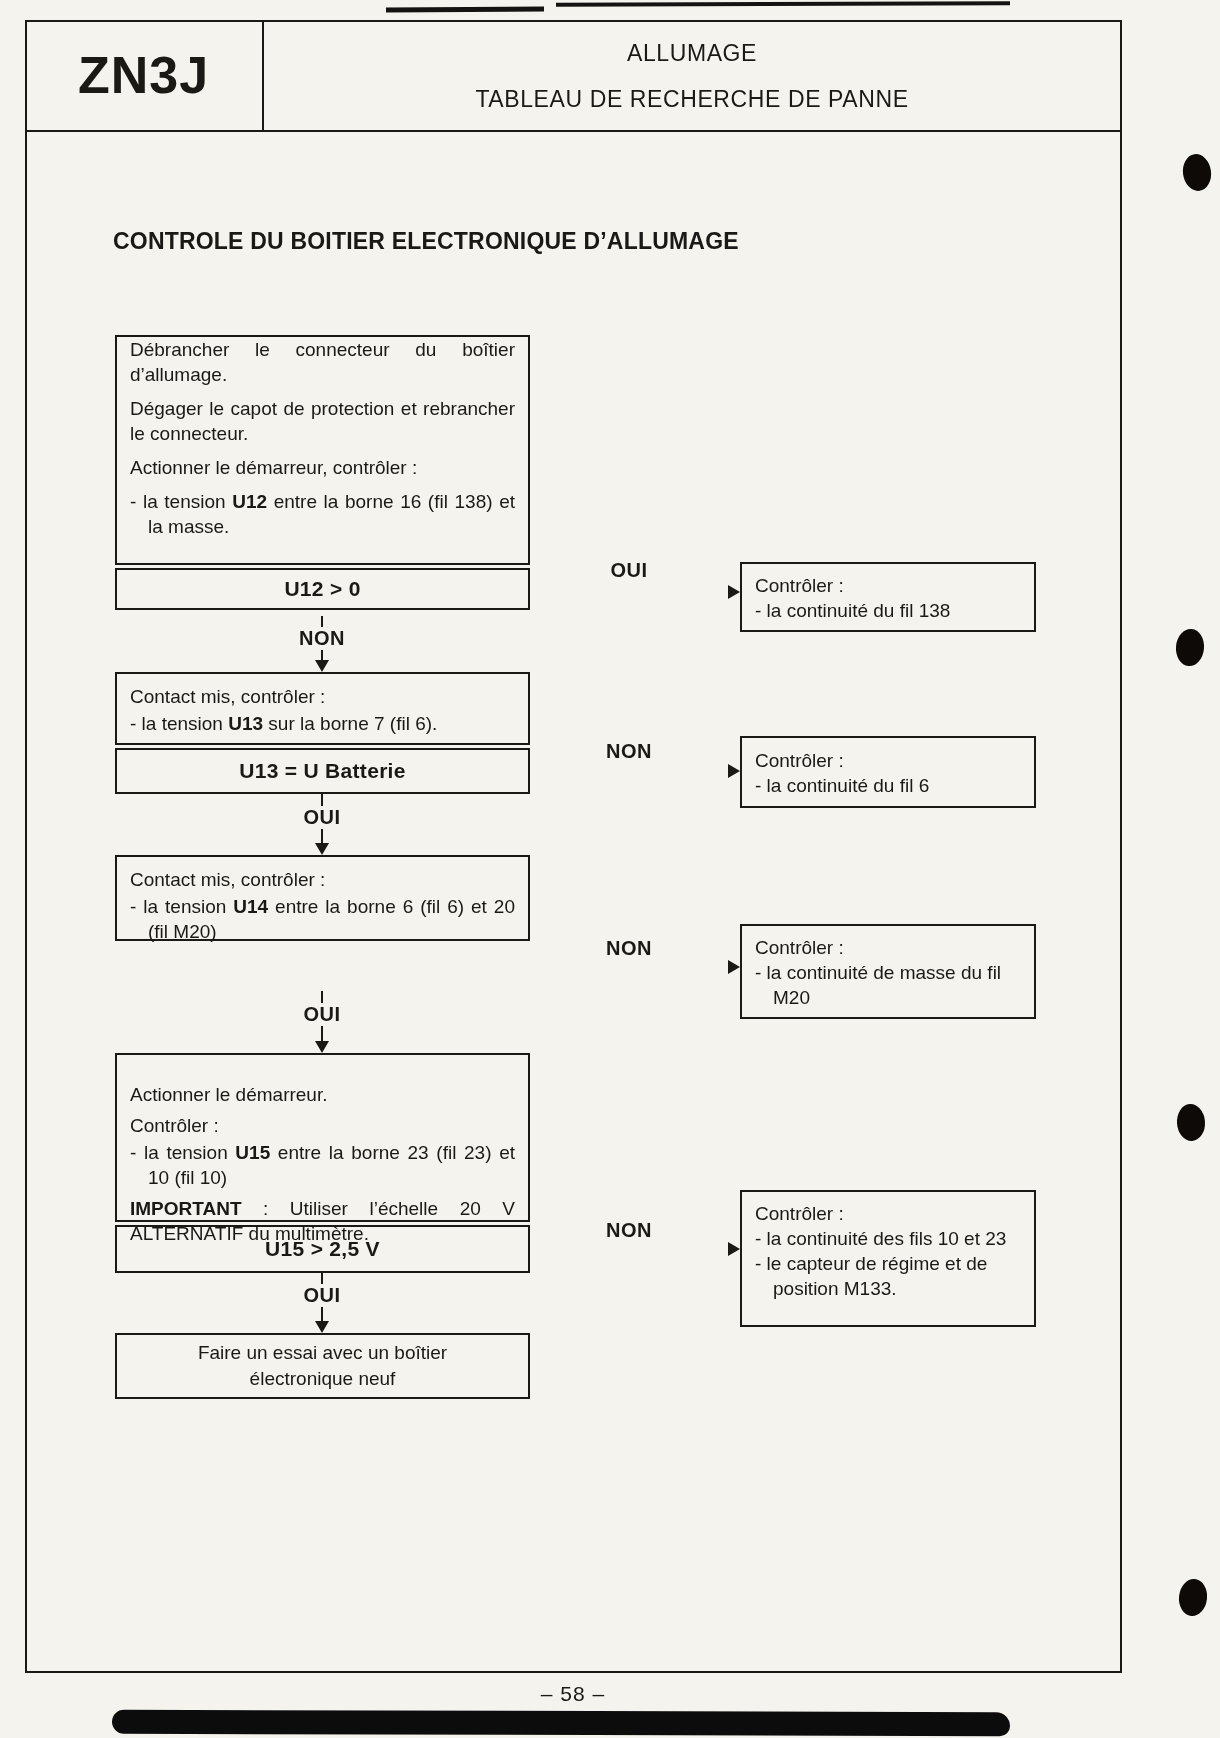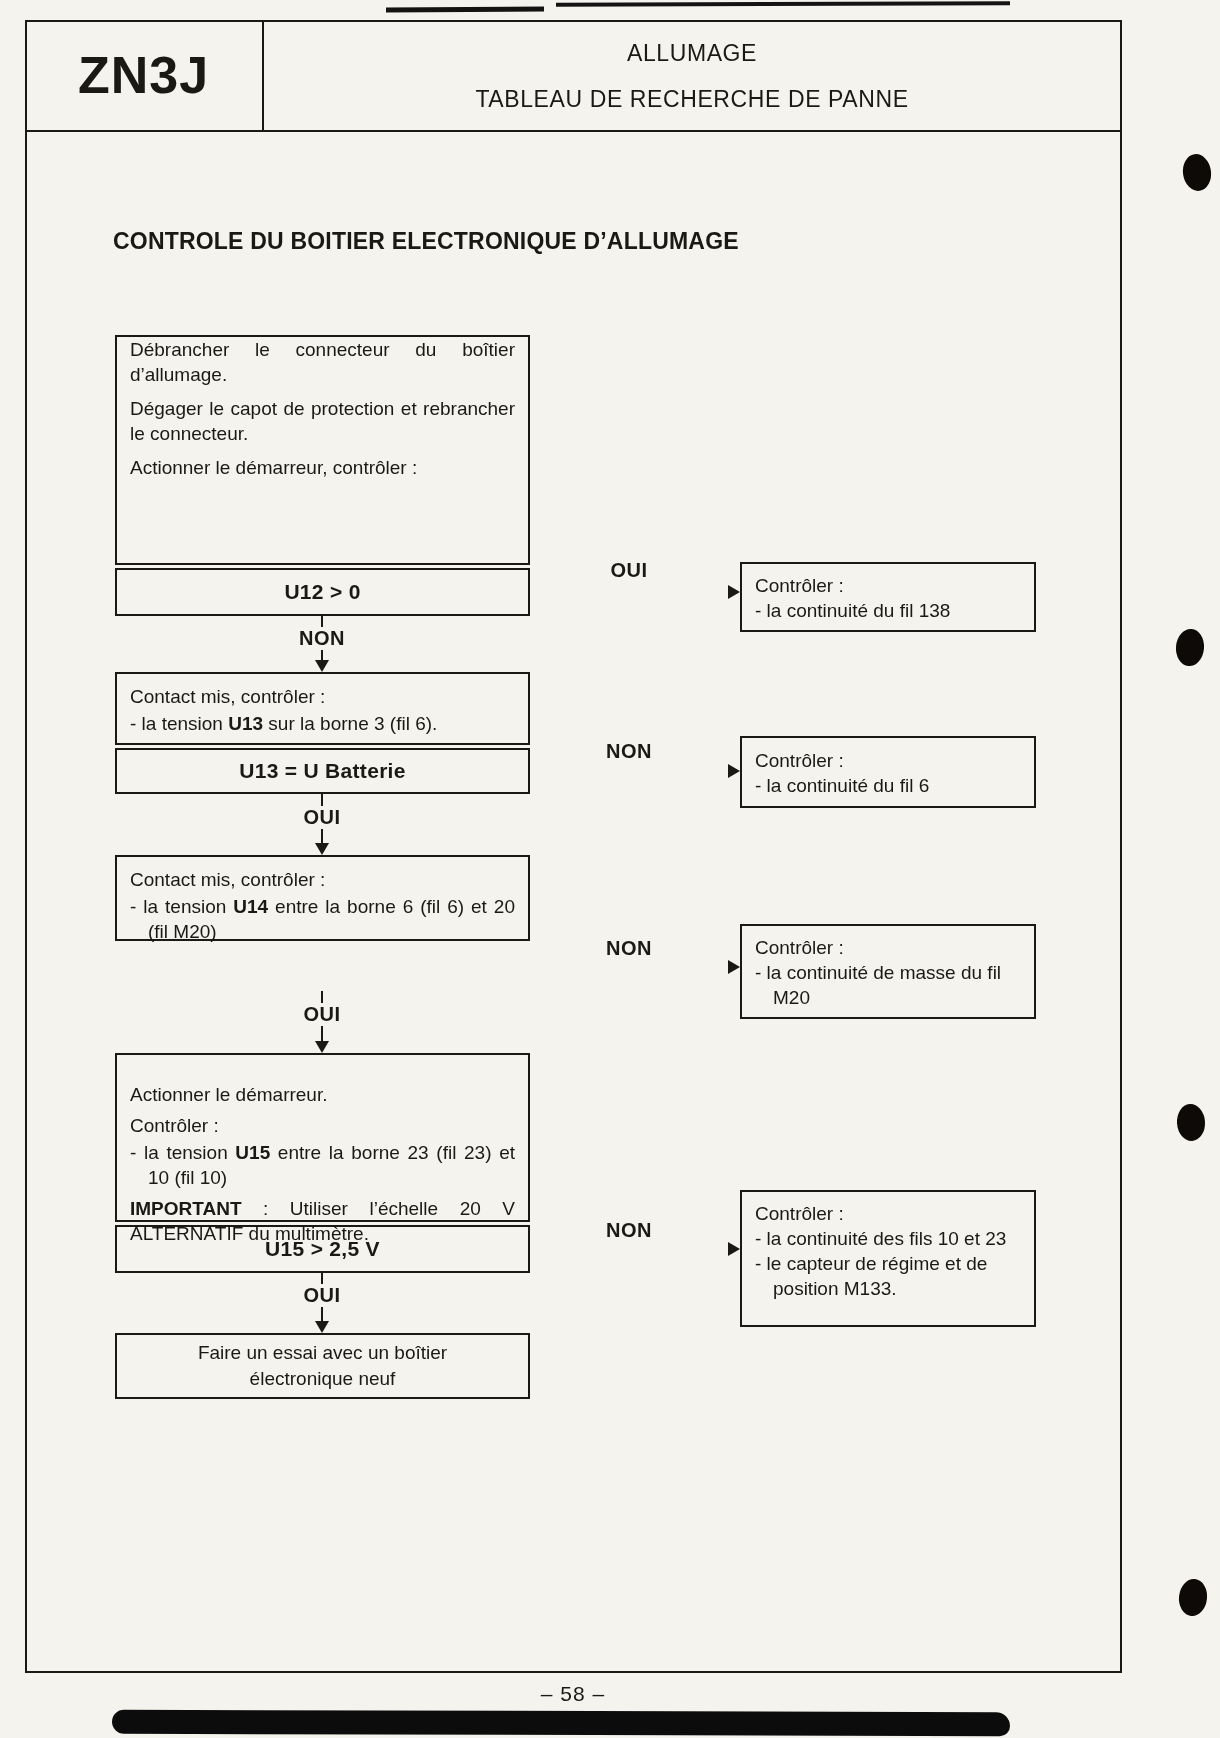--- a/index.html
+++ b/index.html
@@ -58,38 +58,39 @@
     <div>ALLUMAGE</div>
     <div>TABLEAU DE RECHERCHE DE PANNE</div>
   </div>
 
   <div class="stitle">CONTROLE DU BOITIER ELECTRONIQUE D’ALLUMAGE</div>
 
   <div class="box fc" style="left:115px;top:335px;width:415px;height:230px;padding:0 13px;">
     <p class="para">Débrancher le connecteur du boîtier d’allumage.</p>
     <p class="para">Dégager le capot de protection et rebrancher le connecteur.</p>
     <p class="para">Actionner le démarreur, contrôler :</p>
+    <p class="para hang"><span>- la tension </span><b>U12</b><span> entre la borne 16 (fil 138) et la masse.</span></p>
   </div>
-  <div class="box cond" style="left:115px;top:568px;width:415px;height:48px;">
+  <div class="box cond" style="left:115px;top:568px;width:415px;height:42px;">
     <span>U12 &gt; 0</span>
   </div>
   <div class="hline" style="left:530px;top:591px;width:198px;"></div>
   <div class="hhead" style="left:728px;top:585px;"></div>
   <div class="lbl" style="left:629px;top:559px;">OUI</div>
   <div class="box fc check" style="left:740px;top:562px;width:296px;height:70px;padding:9px 13px;">
     <p class="tight">Contrôler :</p>
     <p class="tight hang">- la continuité du fil 138</p>
   </div>
   <div class="vline" style="left:321px;top:616px;width:2px;height:45px;"></div>
   <div class="vhead" style="left:315px;top:660px;"></div>
   <div class="lbl" style="left:322px;top:627px;">NON</div>
 
   <div class="box fc" style="left:115px;top:672px;width:415px;height:73px;padding:10px 13px;">
     <p class="para" style="margin-bottom:2px;">Contact mis, contrôler :</p>
-    <p class="para hang"><span>- la tension </span><b>U13</b><span> sur la borne 3 (fil 6).</span></p>
+    <p class="para hang"><span>- la tension </span><b>U13</b><span> sur la borne 7 (fil 6).</span></p>
   </div>
   <div class="box cond" style="left:115px;top:748px;width:415px;height:46px;">
     <span>U13 = U Batterie</span>
   </div>
   <div class="hline" style="left:530px;top:770px;width:198px;"></div>
   <div class="hhead" style="left:728px;top:764px;"></div>
   <div class="lbl" style="left:629px;top:740px;">NON</div>
   <div class="box fc check" style="left:740px;top:736px;width:296px;height:72px;padding:10px 13px;">
     <p class="tight">Contrôler :</p>
     <p class="tight hang">- la continuité du fil 6</p>

